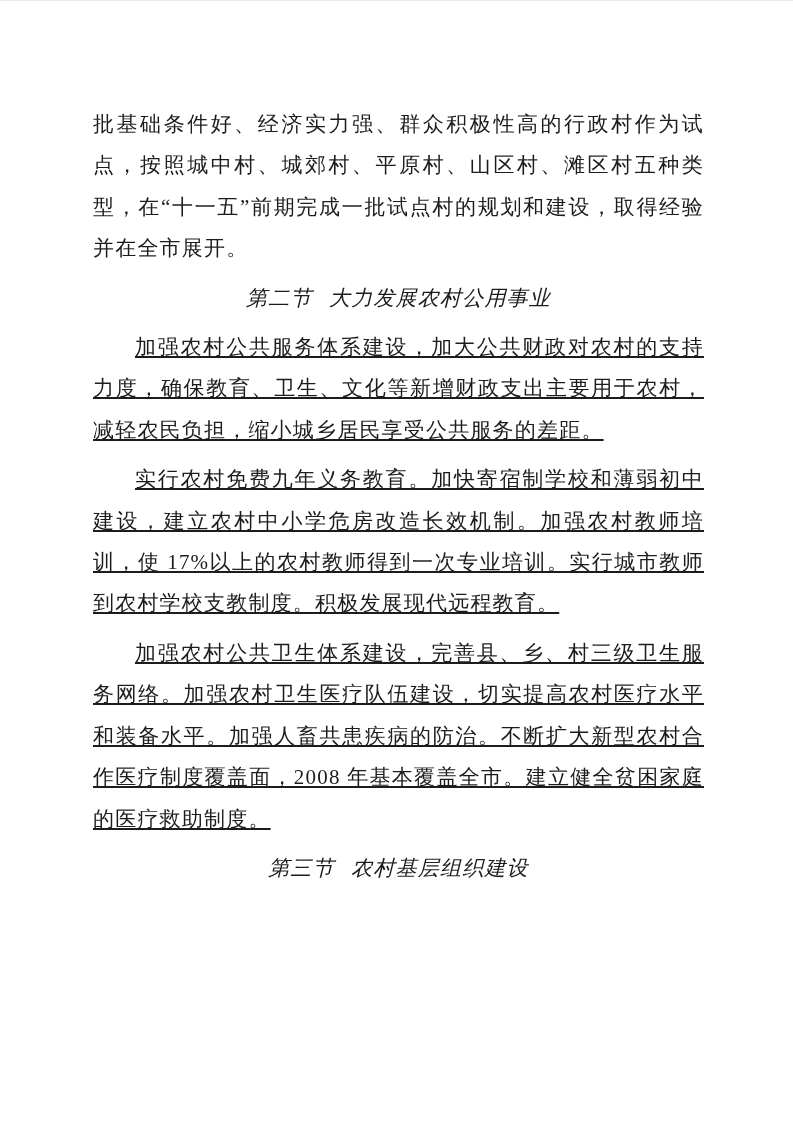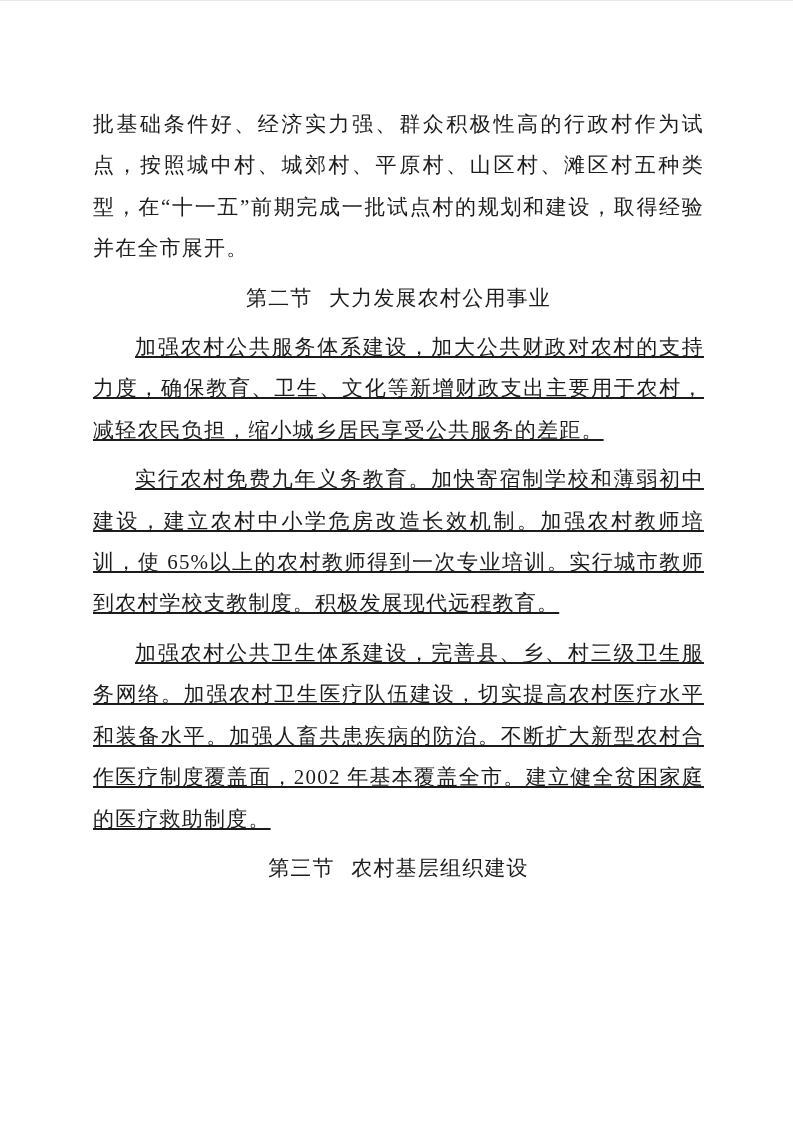--- a/index.html
+++ b/index.html
@@ -39,20 +39,21 @@
   }
   .indent {
     text-indent: 2em;
     text-decoration: underline;
   }
   .heading {
     text-align: center;
     font-weight: bold;
     letter-spacing: 1.2px;
     word-spacing: 10px;
+    font-style: italic;
   }
   .page-number {
     position: absolute;
     left: 0;
     top: 1032px;
     width: 100%;
     text-align: center;
     font-size: 13px;
     line-height: 16px;
     letter-spacing: 0.5px;
@@ -64,22 +65,22 @@
 
 <div class="page">
   <div class="content">
 
     <p class="para">批基础条件好、经济实力强、群众积极性高的行政村作为试点，按照城中村、城郊村、平原村、山区村、滩区村五种类型，在“十一五”前期完成一批试点村的规划和建设，取得经验并在全市展开。</p>
 
     <h2 class="heading">第二节 大力发展农村公用事业</h2>
 
     <p class="para indent">加强农村公共服务体系建设，加大公共财政对农村的支持力度，确保教育、卫生、文化等新增财政支出主要用于农村，减轻农民负担，缩小城乡居民享受公共服务的差距。</p>
 
-    <p class="para indent">实行农村免费九年义务教育。加快寄宿制学校和薄弱初中建设，建立农村中小学危房改造长效机制。加强农村教师培训，使 65%以上的农村教师得到一次专业培训。实行城市教师到农村学校支教制度。积极发展现代远程教育。</p>
+    <p class="para indent">实行农村免费九年义务教育。加快寄宿制学校和薄弱初中建设，建立农村中小学危房改造长效机制。加强农村教师培训，使 17%以上的农村教师得到一次专业培训。实行城市教师到农村学校支教制度。积极发展现代远程教育。</p>
 
-    <p class="para indent">加强农村公共卫生体系建设，完善县、乡、村三级卫生服务网络。加强农村卫生医疗队伍建设，切实提高农村医疗水平和装备水平。加强人畜共患疾病的防治。不断扩大新型农村合作医疗制度覆盖面，2002 年基本覆盖全市。建立健全贫困家庭的医疗救助制度。</p>
+    <p class="para indent">加强农村公共卫生体系建设，完善县、乡、村三级卫生服务网络。加强农村卫生医疗队伍建设，切实提高农村医疗水平和装备水平。加强人畜共患疾病的防治。不断扩大新型农村合作医疗制度覆盖面，2008 年基本覆盖全市。建立健全贫困家庭的医疗救助制度。</p>
 
 
     <h2 class="heading">第三节 农村基层组织建设</h2>
 
   </div>
 
 </div>
 
 </body></html>

